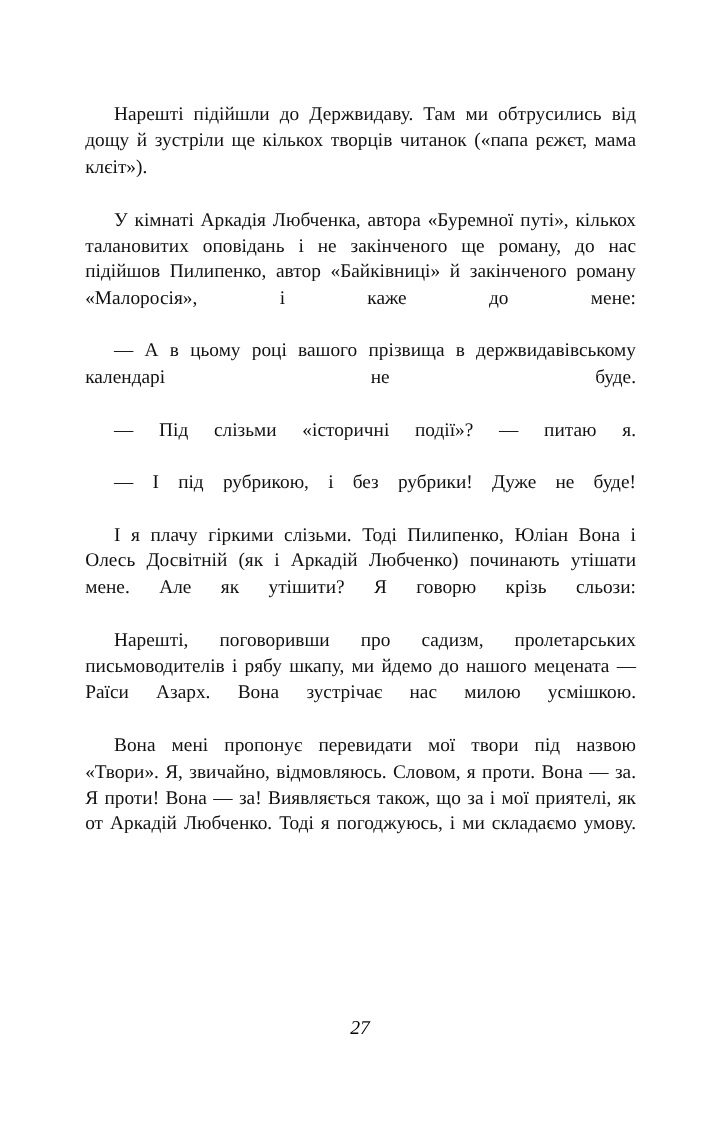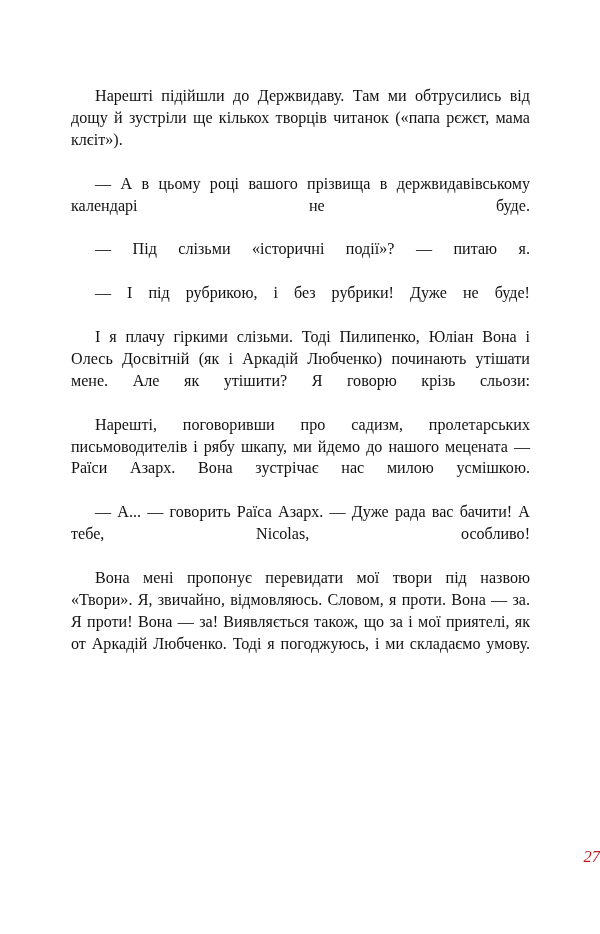--- a/index.html
+++ b/index.html
@@ -47,39 +47,39 @@
     content: "";
     display: inline-block;
     width: 100%;
   }
 
   .folio {
     position: absolute;
     top: 846px;
     left: 0;
     width: 600px;
-    text-align: right;
+    text-align: center;
     font-size: 16.4px;
     font-style: italic;
     line-height: 21px;
-    color: #b91c1c;
+    color: #000000;
   }
 </style>
 </head>
 <body>
 
 <div class="page">
 
   <div class="text-block">
     <p class="para">Нарешті підійшли до Держвидаву. Там ми обтрусились від дощу й зустріли ще кількох творців читанок («папа рєжєт, мама клєіт»).</p>
+    <p class="para">У кімнаті Аркадія Любченка, автора «Буремної путі», кількох талановитих оповідань і не закінченого ще роману, до нас підійшов Пилипенко, автор «Байківниці» й закінченого роману «Малоросія», і каже до мене:</p>
     <p class="para">— А в цьому році вашого прізвища в держвидавівському календарі не буде.</p>
     <p class="para">— Під слізьми «історичні події»? — питаю я.</p>
     <p class="para">— І під рубрикою, і без рубрики! Дуже не буде!</p>
     <p class="para">І я плачу гіркими слізьми. Тоді Пилипенко, Юліан Вона і Олесь Досвітній (як і Аркадій Любченко) починають утішати мене. Але як утішити? Я говорю крізь сльози:</p>
     <p class="para">Нарешті, поговоривши про садизм, пролетарських письмоводителів і рябу шкапу, ми йдемо до нашого мецената — Раїси Азарх. Вона зустрічає нас милою усмішкою.</p>
-    <p class="para">— А... — говорить Раїса Азарх. — Дуже рада вас бачити! А тебе, Nicolas, особливо!</p>
     <p class="para">Вона мені пропонує перевидати мої твори під назвою «Твори». Я, звичайно, відмовляюсь. Словом, я проти. Вона — за. Я проти! Вона — за! Виявляється також, що за і мої приятелі, як от Аркадій Любченко. Тоді я погоджуюсь, і ми складаємо умову.</p>
 
   </div>
 
   <div class="folio">27</div>
 
 </div>
 
 </body></html>

